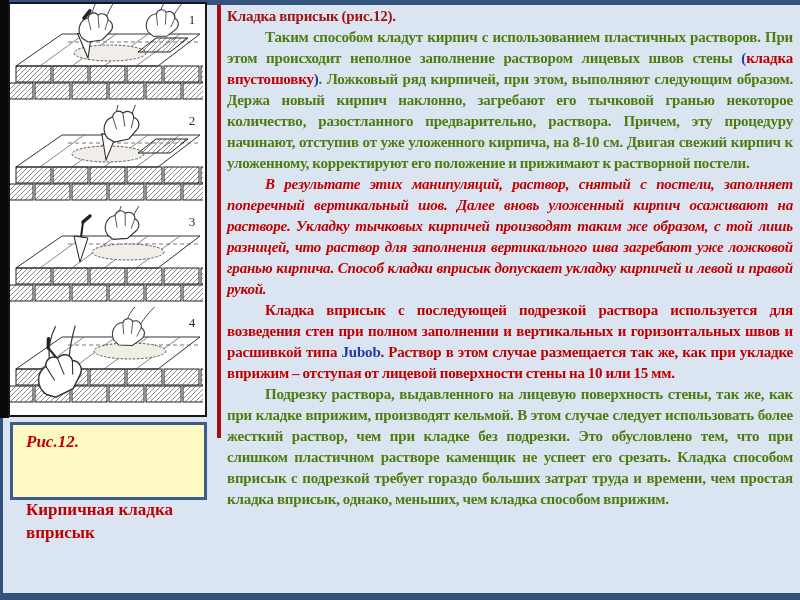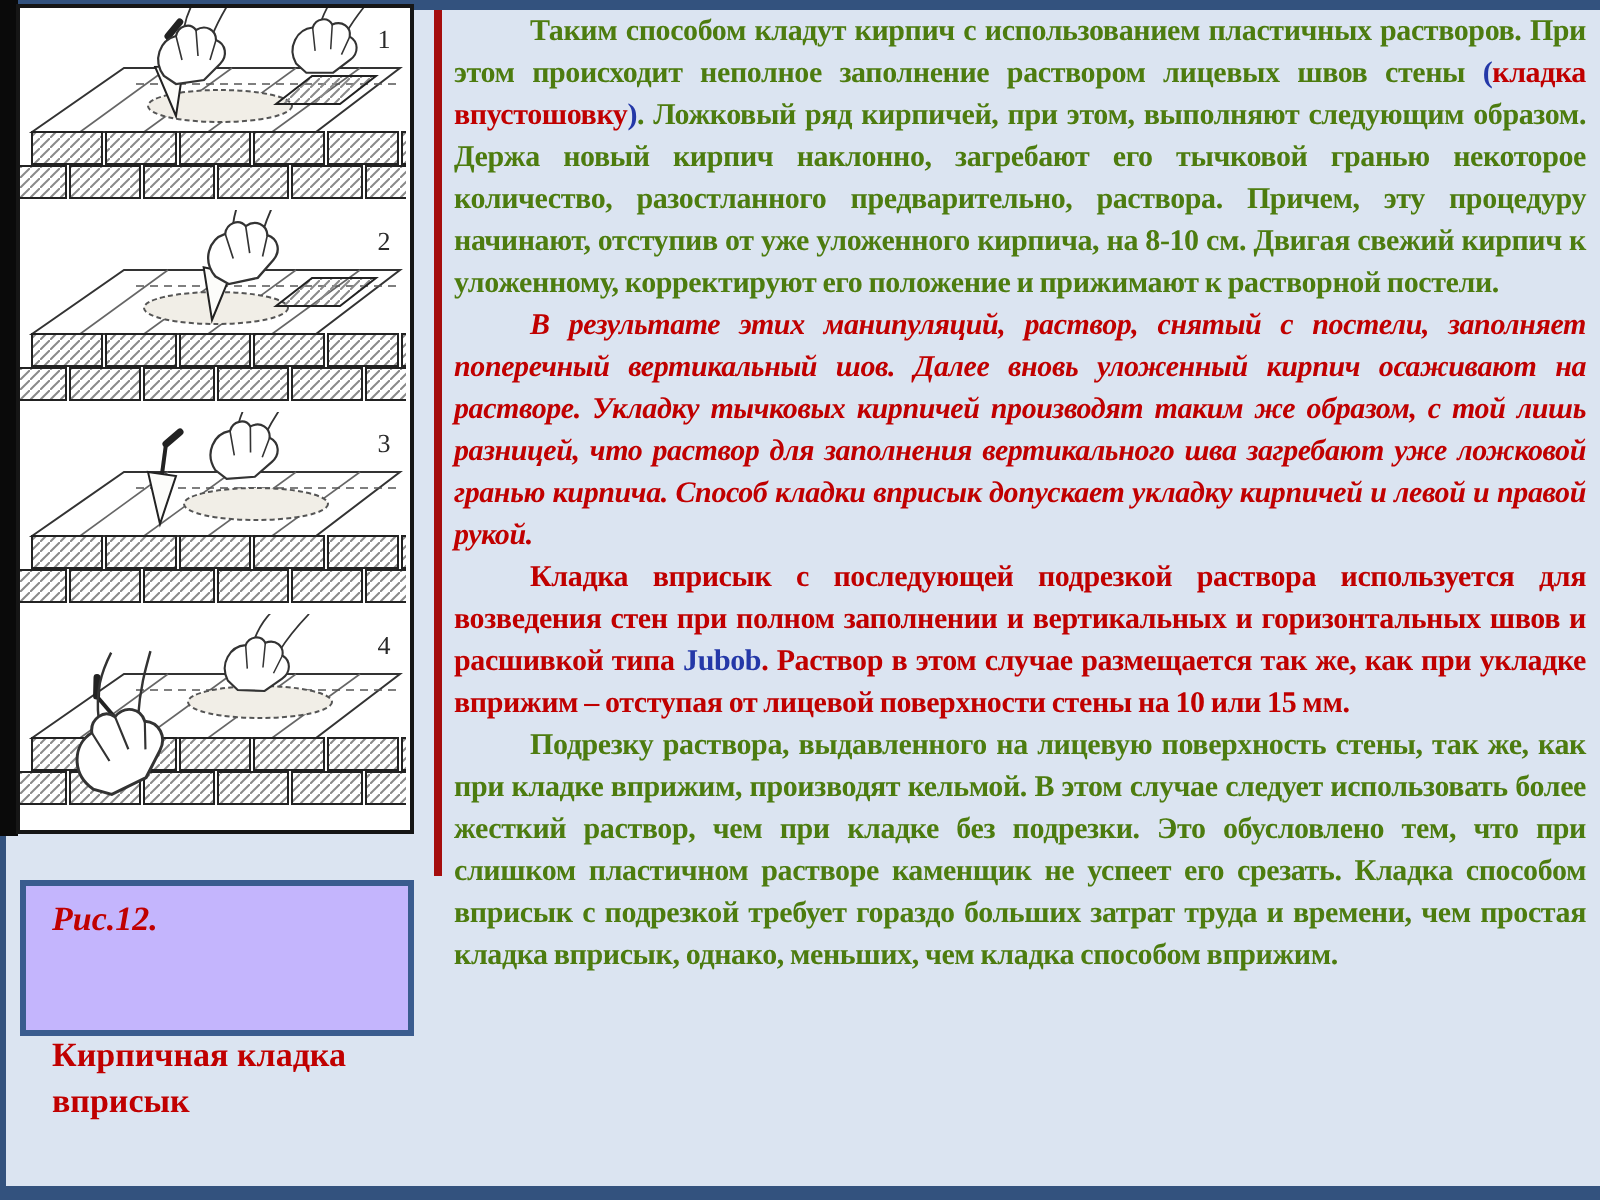--- a/index.html
+++ b/index.html
@@ -12,22 +12,22 @@
   .bar-bottom{position:absolute;left:0;top:593px;width:800px;height:7px;background:#33527e;}
   .edge-left{position:absolute;left:0;top:418px;width:3px;height:182px;background:#33527e;}
   .left-black{position:absolute;left:0;top:0;width:9px;height:418px;background:#0a0a0a;}
   .image-panel{
     position:absolute;left:8px;top:2px;width:199px;height:415px;
     background:#ffffff;border:2px solid #161616;box-sizing:border-box;overflow:hidden;
   }
   .vignette{width:193px;height:101px;}
   .red-line{position:absolute;left:217px;top:5px;width:4px;height:433px;background:#a50d0d;}
   .caption-box{
-    position:absolute;left:10px;top:440px;width:197px;height:78px;box-sizing:border-box;
-    background:#c4b5fd;border:3px solid #3a5c8f;padding:5px 6px 0 13px;
+    position:absolute;left:10px;top:422px;width:197px;height:78px;box-sizing:border-box;
+    background:#fef9c3;border:3px solid #3a5c8f;padding:5px 6px 0 13px;
   }
   .cap1{font-style:italic;font-weight:700;font-size:17px;line-height:24px;color:#c00000;}
   .cap2{font-weight:700;font-size:17px;line-height:23px;color:#c00000;margin-top:44px;}
   .text-col{
     position:absolute;left:227px;top:6px;width:566px;
     font-size:15px;font-weight:700;line-height:21px;
     letter-spacing:-0.2px;word-spacing:-0.5px;
     text-align:justify;color:#15161a;
   }
   .text-col p{margin:0;}
@@ -210,17 +210,18 @@
   </div>
 
 <div class="red-line"></div>
 
 <div class="caption-box">
   <div class="cap1">Рис.12.</div>
   <div class="cap2">Кирпичная кладка вприсык</div>
 </div>
 
 <div class="text-col" id="text-col">
+  <p class="page-title">Кладка вприсык (рис.12).</p>
 <p class="para black"><span class="seg-black">Таким способом кладут кирпич с использованием пластичных растворов. При этом происходит неполное заполнение раствором лицевых швов стены </span><span class="seg-blue">(</span><span class="seg-red">кладка впустошовку</span><span class="seg-blue">)</span><span class="seg-black">. Ложковый ряд кирпичей, при этом, выполняют следующим образом. Держа новый кирпич наклонно, загребают его тычковой гранью некоторое количество, разостланного предварительно, раствора. Причем, эту процедуру начинают, отступив от уже уложенного кирпича, на 8-10 см. Двигая свежий кирпич к уложенному, корректируют его положение и прижимают к растворной постели.</span></p>
     <p class="para red-italic"><span class="seg-red">В результате этих манипуляций, раствор, снятый с постели, заполняет поперечный вертикальный шов. Далее вновь уложенный кирпич осаживают на растворе. Укладку тычковых кирпичей производят таким же образом, с той лишь разницей, что раствор для заполнения вертикального шва загребают уже ложковой гранью кирпича. Способ кладки вприсык допускает укладку кирпичей и левой и правой рукой.</span></p>
     <p class="para red"><span class="seg-red">Кладка вприсык с последующей подрезкой раствора используется для возведения стен при полном заполнении и вертикальных и горизонтальных швов и расшивкой типа </span><span class="seg-blue">Jubob</span><span class="seg-red">. Раствор в этом случае размещается так же, как при укладке вприжим – отступая от лицевой поверхности стены на 10 или 15 мм.</span></p>
     <p class="para black"><span class="seg-black">Подрезку раствора, выдавленного на лицевую поверхность стены, так же, как при кладке вприжим, производят кельмой. В этом случае следует использовать более жесткий раствор, чем при кладке без подрезки. Это обусловлено тем, что при слишком пластичном растворе каменщик не успеет его срезать. Кладка способом вприсык с подрезкой требует гораздо больших затрат труда и времени, чем простая кладка вприсык, однако, меньших, чем кладка способом вприжим.</span></p>
   </div>
 
 </body></html>

